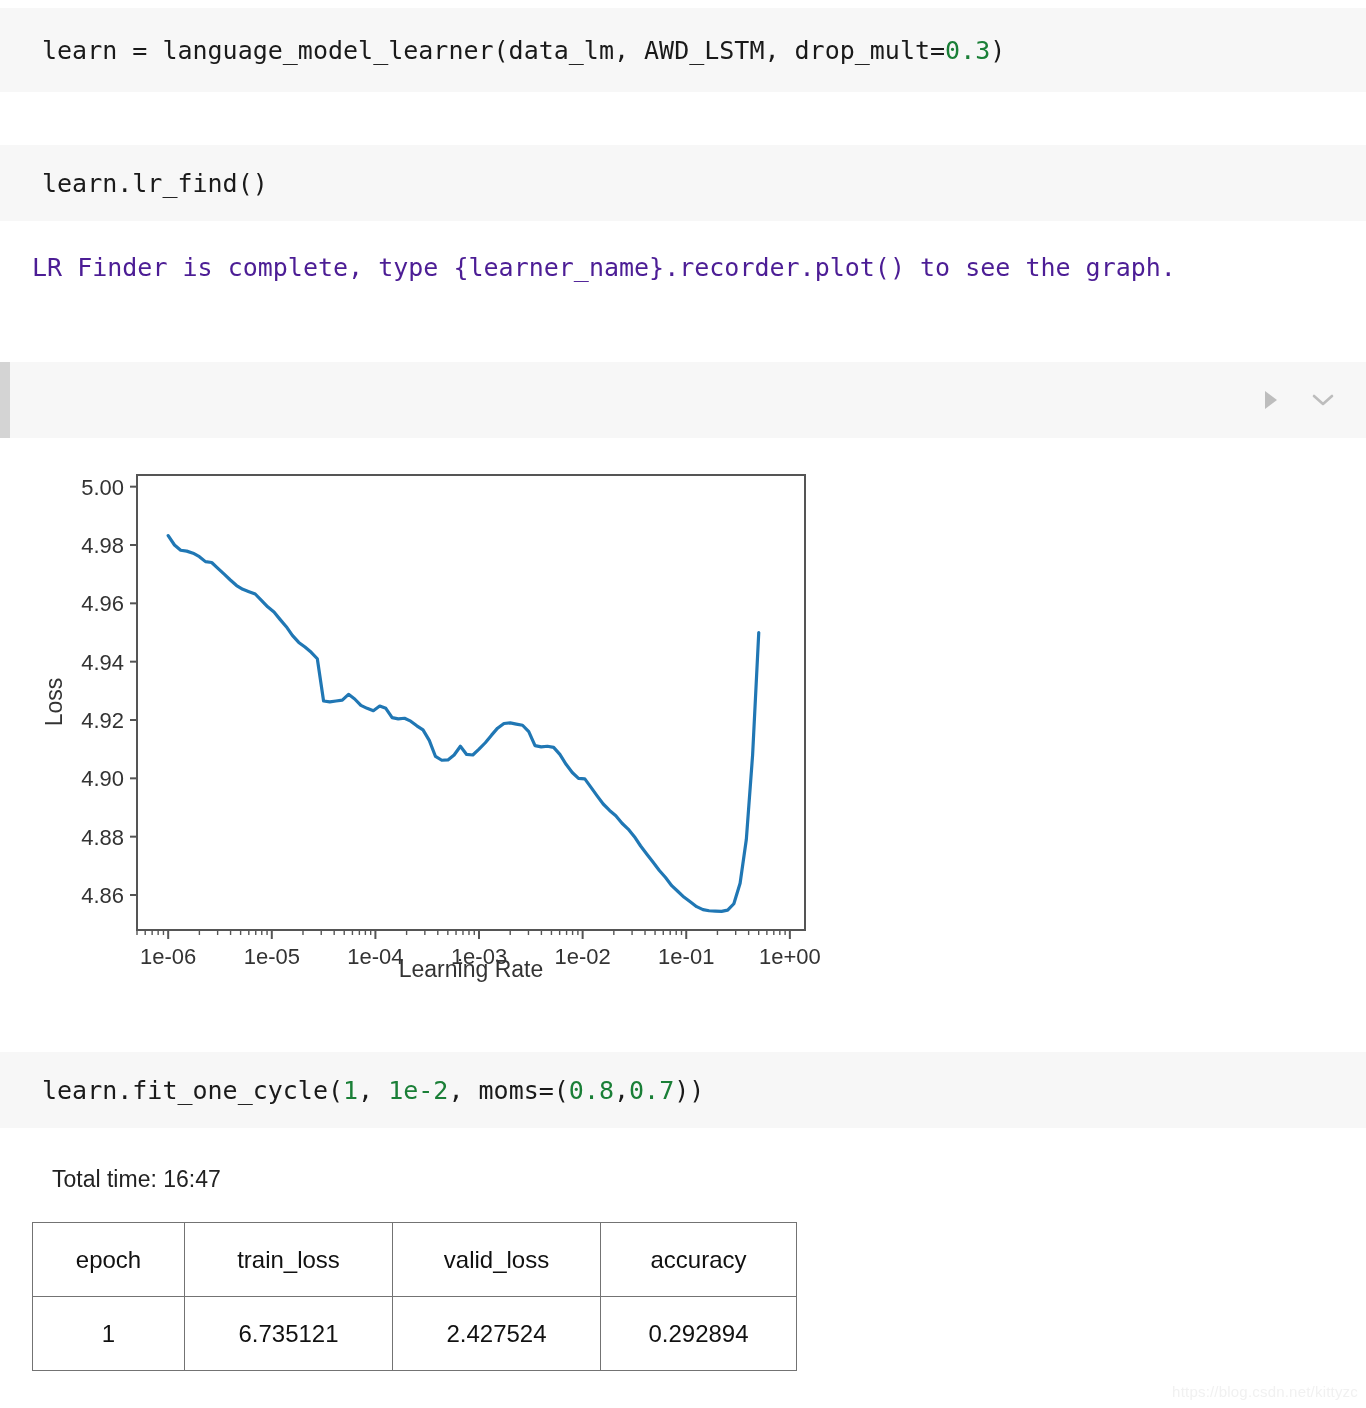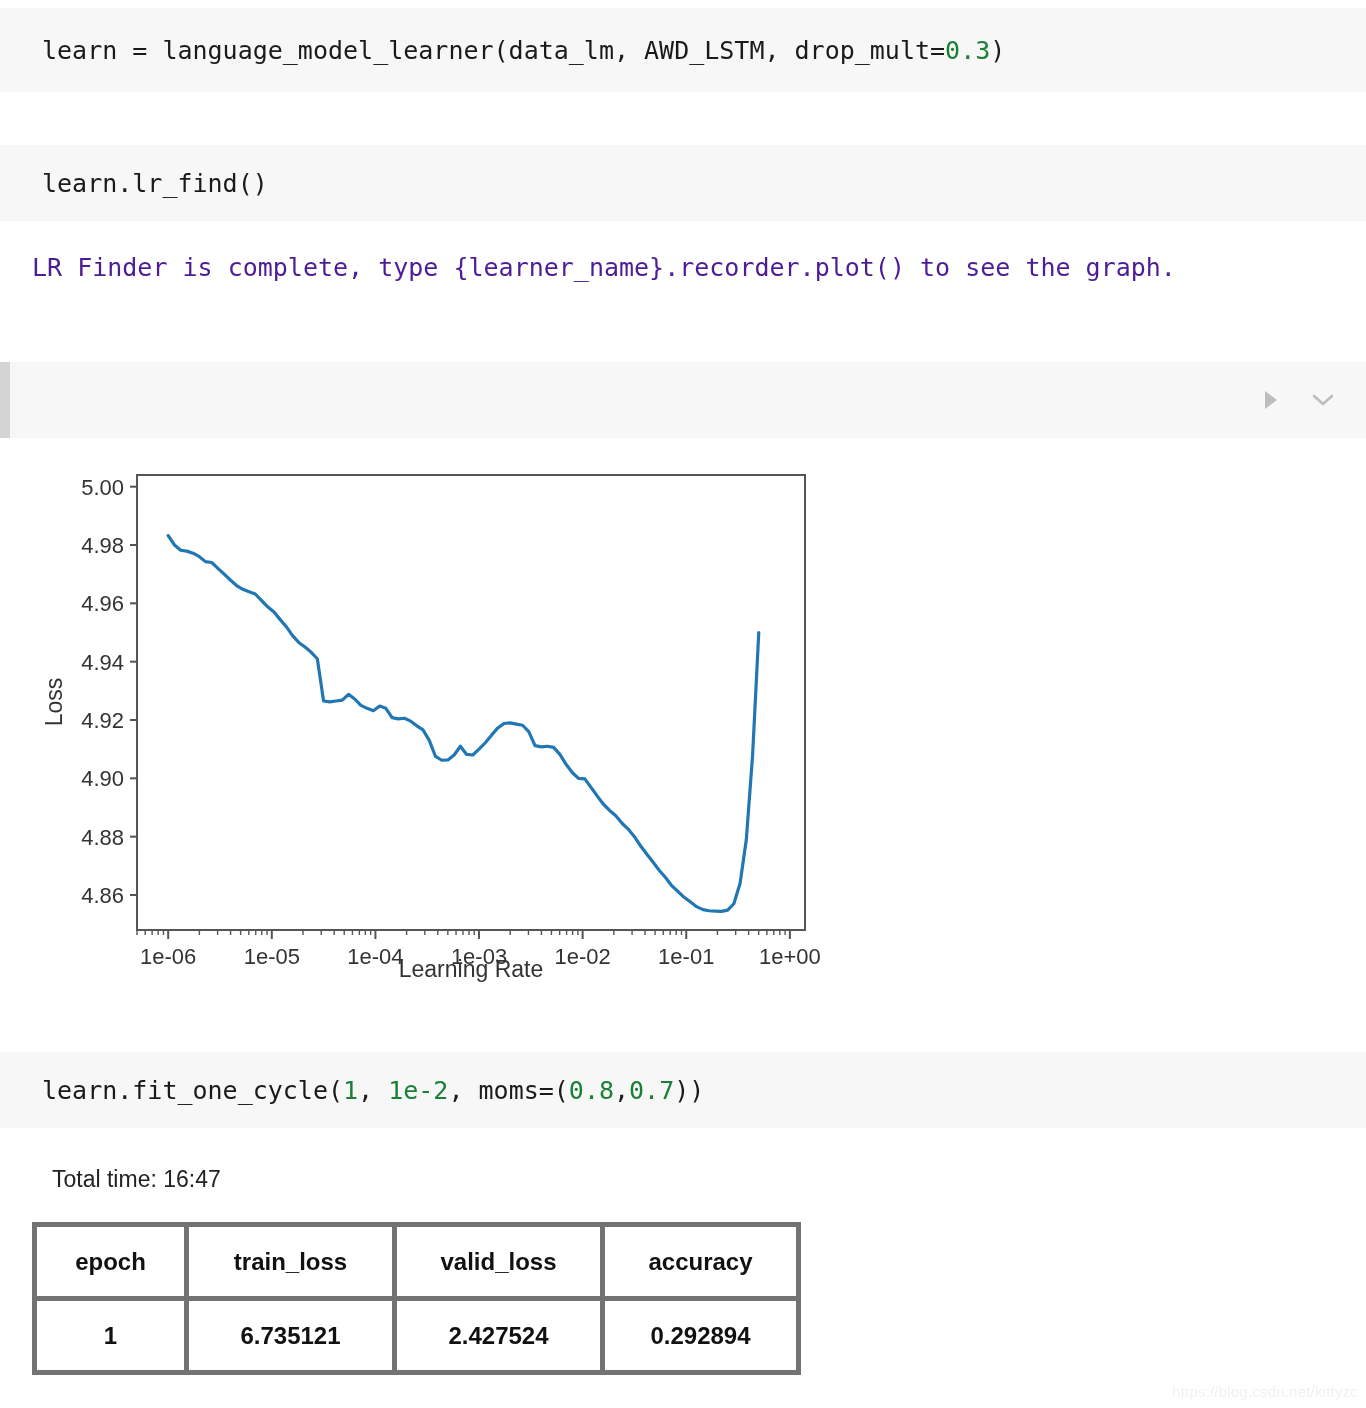--- a/index.html
+++ b/index.html
@@ -98,22 +98,22 @@
 
   
   .results-table {
     position: absolute;
     left: 32px;
     border-collapse: collapse;
     font-family: "Liberation Sans", sans-serif;
   }
   .results-table th,
   .results-table td {
-    border: 5px solid #737373;
-    font-weight: bold;
+    border: 1px solid #737373;
+    font-weight: normal;
     font-size: 24px;
     color: #111111;
     text-align: center;
     padding: 0;
     height: 74px;
     box-sizing: border-box;
   }
   .results-table th:nth-child(1), .results-table td:nth-child(1) { width: 152px; }
   .results-table th:nth-child(2), .results-table td:nth-child(2) { width: 208px; }
   .results-table th:nth-child(3), .results-table td:nth-child(3) { width: 208px; }

